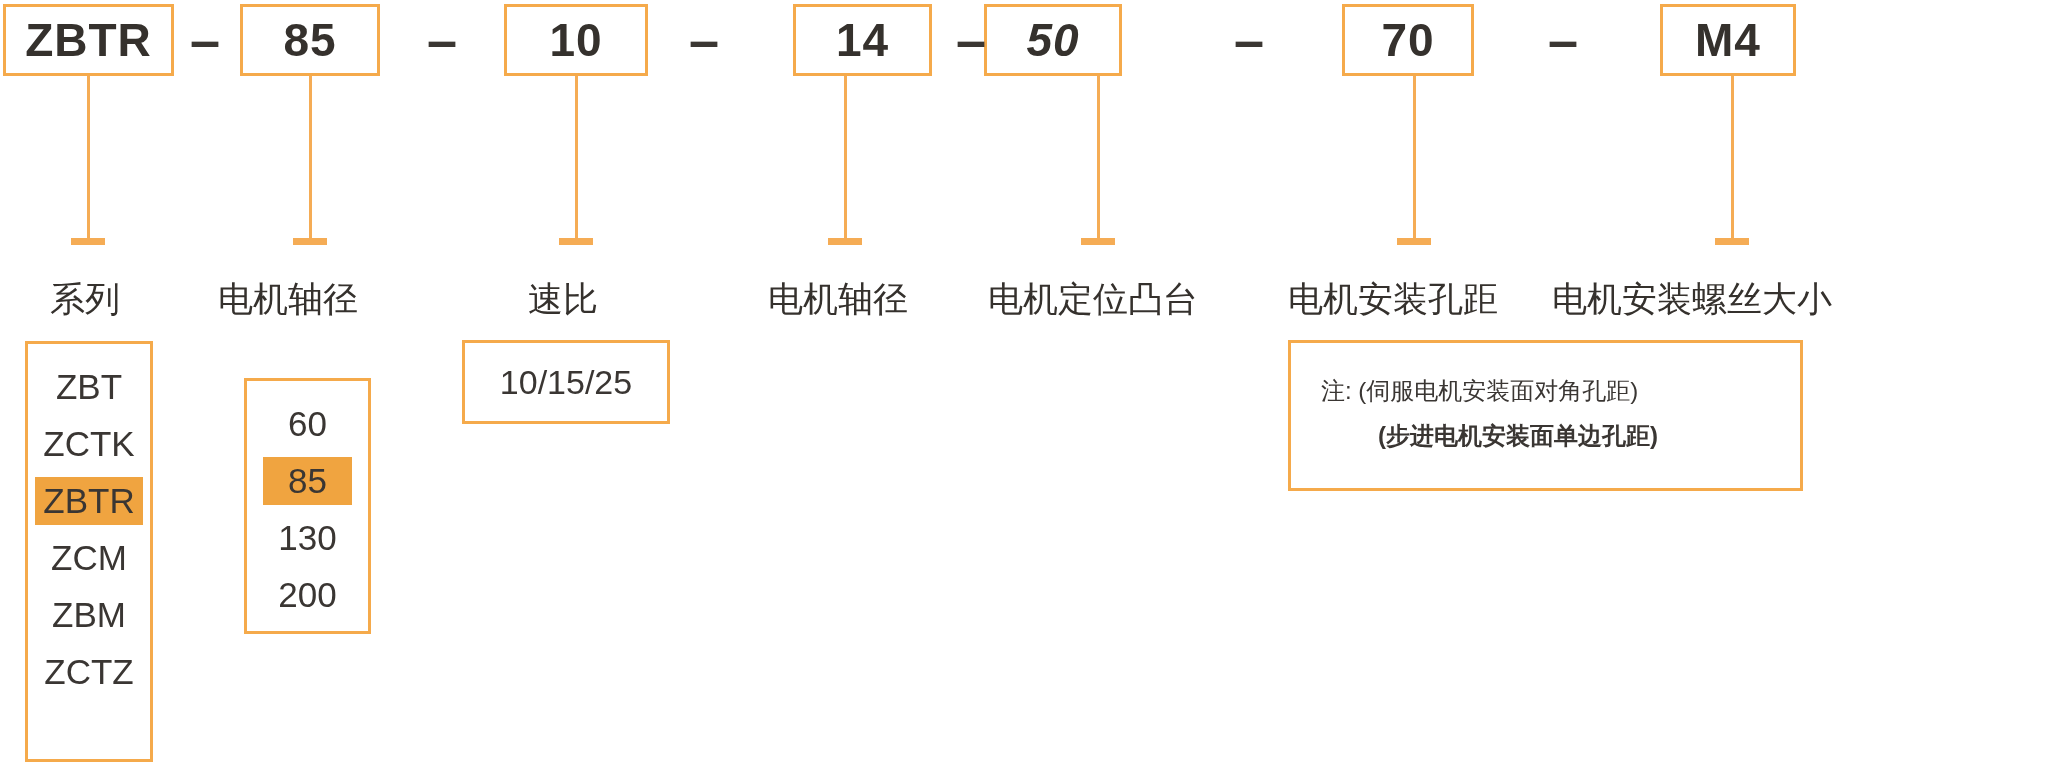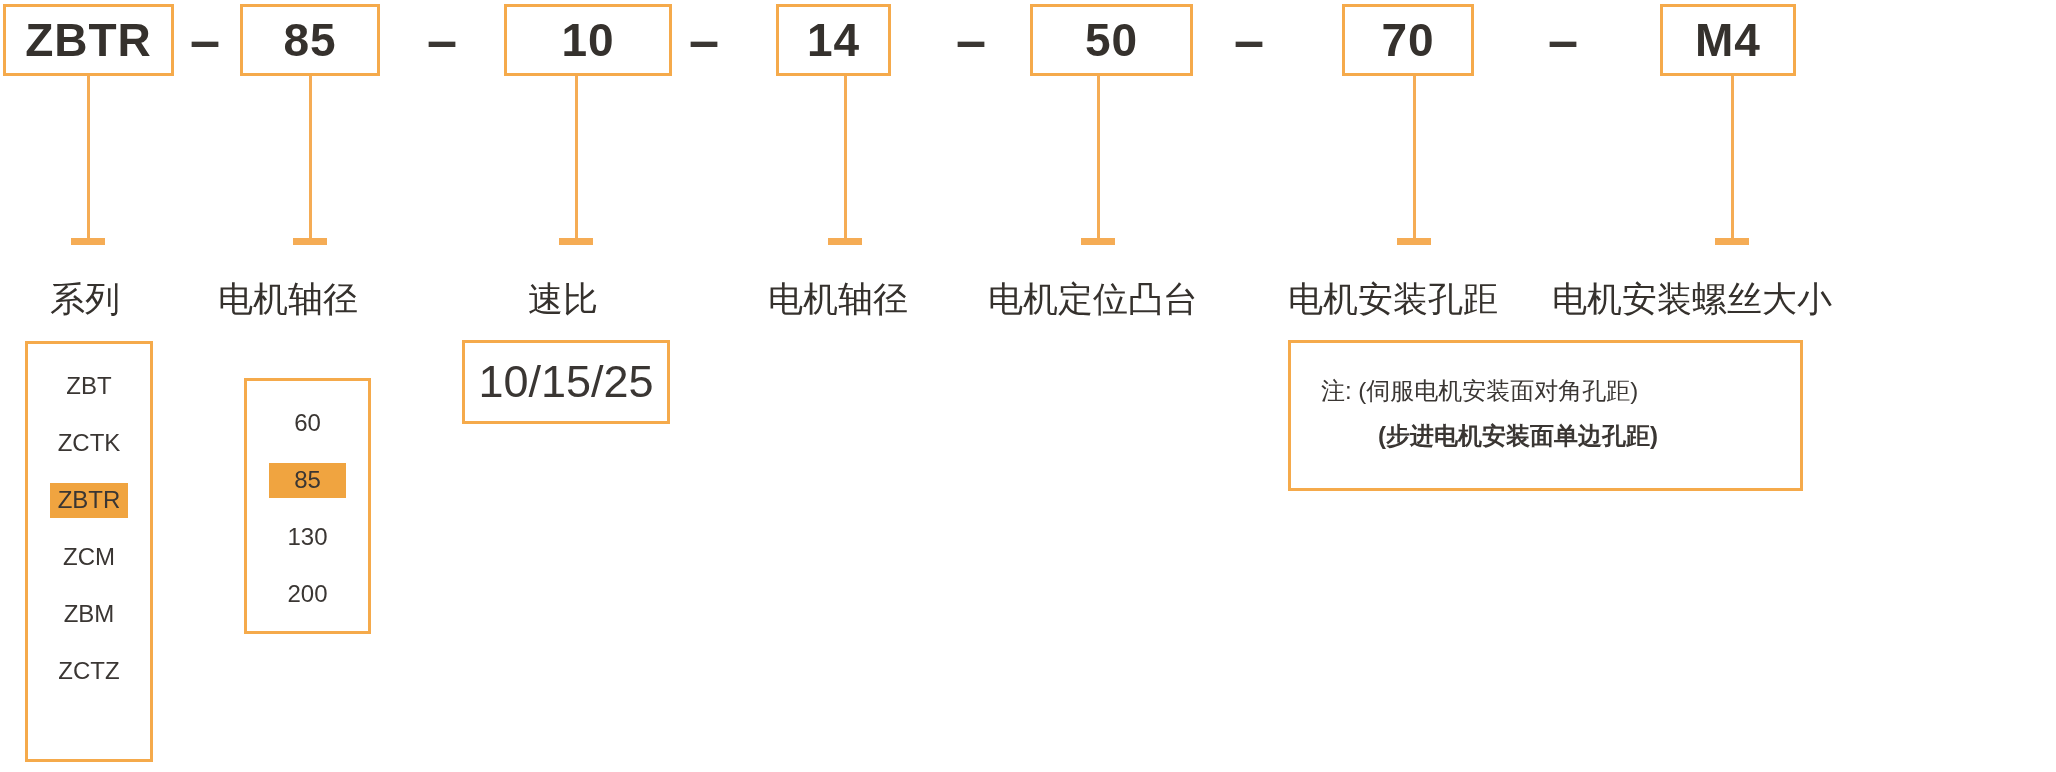--- a/index.html
+++ b/index.html
@@ -79,49 +79,49 @@
     box-sizing:border-box;
     background:#fff;
   }
   .series-box{left:25px;top:341px;width:128px;height:421px;padding-top:14px;}
   .spec-box{left:244px;top:341px;width:127px;height:256px;padding-top:14px;margin-top:37px;}
   .option-item{
     height:57px;
     display:flex;
     align-items:center;
     justify-content:center;
-    font-size:24px;
+    font-size:35px;
     color:var(--txt2);
   }
   .option-item span{display:inline-block;padding:3px 8px;line-height:1.2;}
   .option-item span.hl{background:var(--hl);}
   .spec-box .option-item span.hl{padding:3px 25px;}
   .ratio-box{
     left:462px;top:340px;width:208px;height:84px;
     display:flex;align-items:center;justify-content:center;
-    font-size:45px;color:var(--txt2);
+    font-size:34px;color:var(--txt2);
   }
   .note-box{
     left:1288px;top:340px;width:515px;height:151px;
     padding:25px 0 0 30px;
     font-size:24px;color:var(--txt2);
     line-height:45px;
   }
   .note-line2{padding-left:57px;font-weight:bold;}
 </style>
 </head>
 <body>
 
 <div class="canvas">
 
   <div class="code-box" style="left:3px;width:171px;">ZBTR</div>
   <div class="code-box" style="left:240px;width:140px;">85</div>
-  <div class="code-box" style="left:504px;width:168px;">10</div>
-  <div class="code-box" style="left:776px;width:115px;">14</div>
-  <div class="code-box" style="left:1030px;width:163px;">50</div>
+  <div class="code-box" style="left:504px;width:144px;">10</div>
+  <div class="code-box" style="left:793px;width:139px;">14</div>
+  <div class="code-box" style="left:984px;width:138px;font-style:italic;">50</div>
   <div class="code-box" style="left:1342px;width:132px;">70</div>
   <div class="code-box" style="left:1660px;width:136px;">M4</div>
 
   <div class="dash" style="left:165px;">–</div>
   <div class="dash" style="left:402px;">–</div>
   <div class="dash" style="left:664px;">–</div>
   <div class="dash" style="left:931px;">–</div>
   <div class="dash" style="left:1209px;">–</div>
   <div class="dash" style="left:1523px;">–</div>
 

